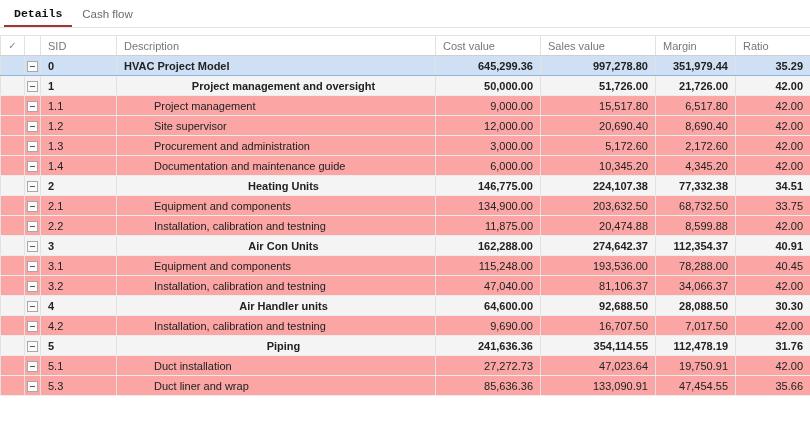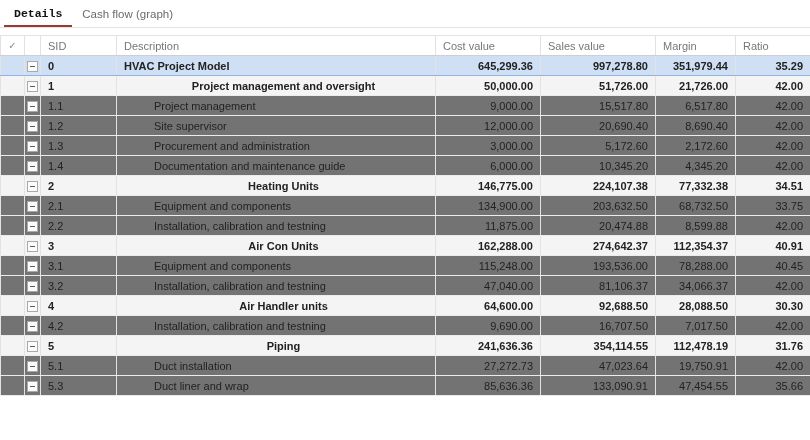--- a/index.html
+++ b/index.html
@@ -29,42 +29,42 @@
              border-top:1px solid var(--grid_line);
              border-bottom:1px solid #cfcfcf; background:#fff; }
   thead th.num { }
   th.c-check { text-align:center; padding:0; color:#8a8a8a; font-size:10px; }
 
   td.num { text-align:right; }
   td.c-check, td.c-exp { padding:0; text-align:center; }
 
   tr.level-0 { font-weight:bold; }
   tr.level-1 { font-weight:bold; background:var(--group_row_bg); }
-  tr.level-2 { background:#737373; }
+  tr.level-2 { background:#fca5a5; }
 
   tr.selected { background:var(--selected_bg); }
   tr.selected td { border-top:1px solid var(--selected_border);
                    border-bottom:1px solid var(--selected_border); }
 
   td.c-desc.l0 { }
   td.c-desc.l1 { padding-left:22px;text-align:center; }
   td.c-desc.l2 { padding-left:37px; }
 
   
   .exp { display:inline-block; width:11px; height:11px; position:relative;
          border:1px solid #a9a9a9; background:#fbfbfb; vertical-align:middle; }
   .exp::after { content:""; position:absolute; left:2px; right:2px; top:4px;
                 height:1px; background:#5a5a5a; }
 </style>
 </head>
 <body>
 
 <div class="tabbar">
   <div class="tab active">Details</div>
-  <div class="tab">Cash flow (graph)</div>
+  <div class="tab">Cash flow</div>
 </div>
 
 <table>
   <colgroup>
     <col class="c1">
       <col class="c2">
       <col class="c3">
       <col class="c4">
     <col class="c5">
       <col class="c6">

